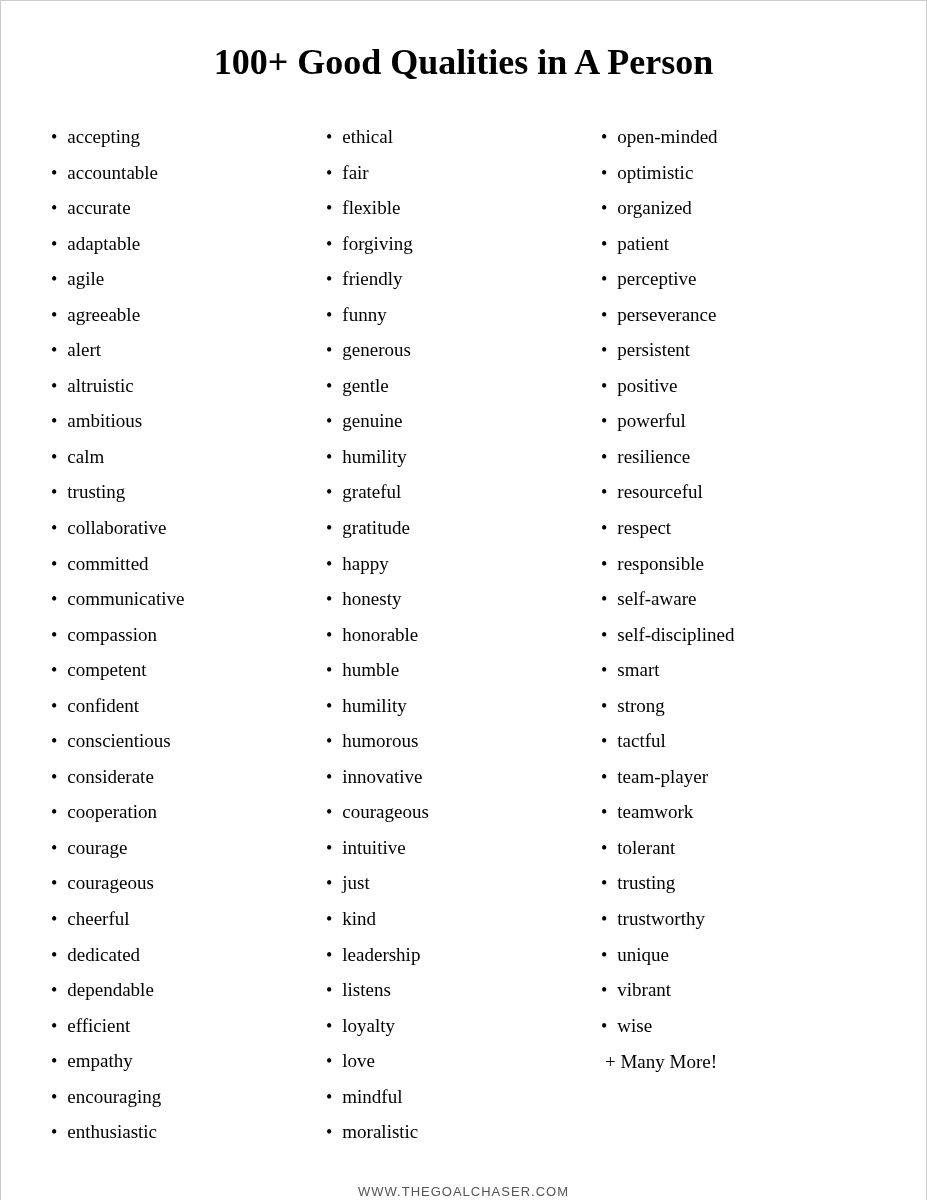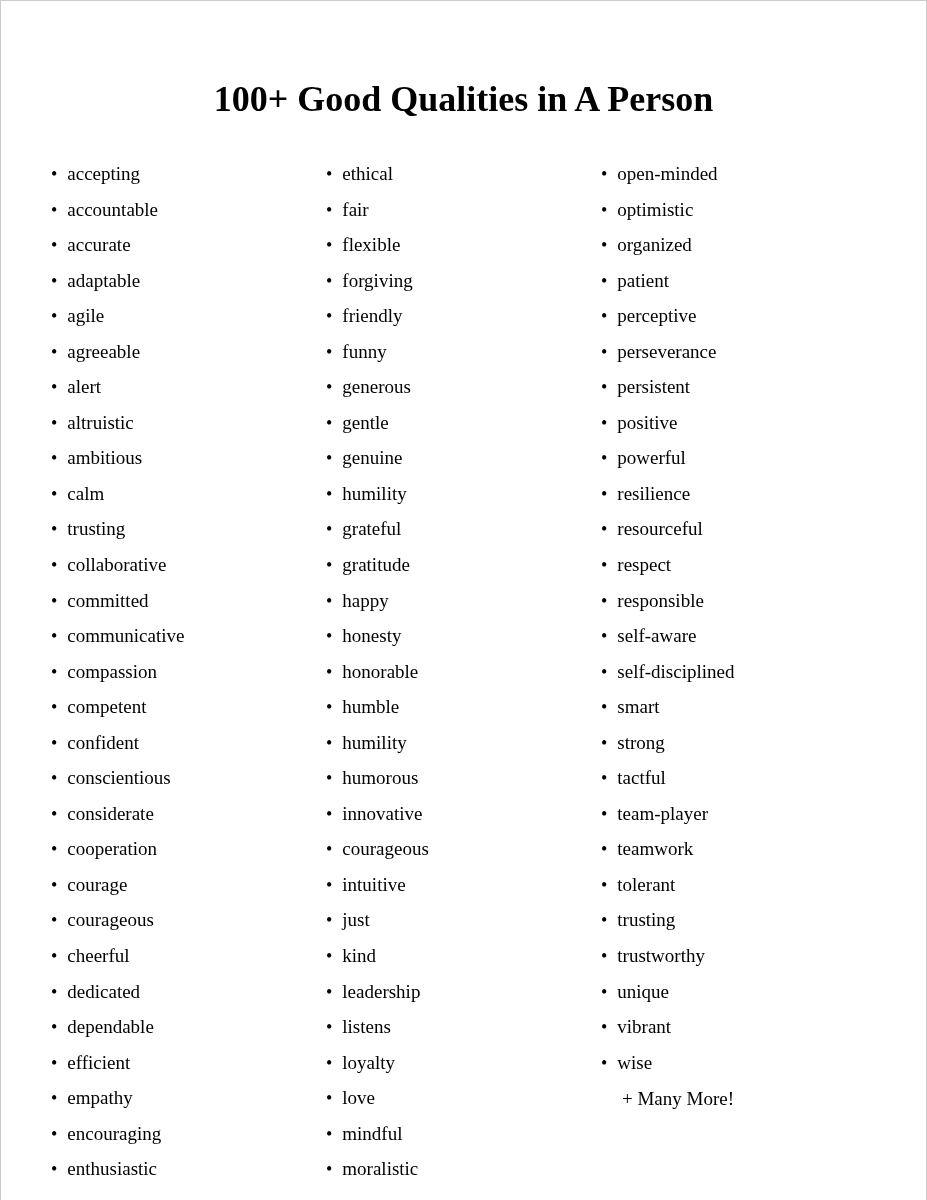--- a/index.html
+++ b/index.html
@@ -29,21 +29,20 @@
       padding: 40px 50px 30px 50px;
     }
 
     .title {
       font-size: 36px;
       font-weight: 900;
       text-align: right;
       color: #000000;
       margin-bottom: 40px;
       font-family: Georgia, 'Times New Roman', serif;
-      margin-top: 37px;
     }
 
     .columns-container {
       display: flex;
       flex-direction: row;
       justify-content: flex-start;
       align-items: flex-start;
       width: 100%;
       gap: 0px;
       flex: 1;
@@ -74,21 +73,20 @@
     .item-text {
       font-size: 19px;
       color: #000000;
     }
 
     .many-more {
       margin-top: 4px;
       font-size: 19px;
       color: #000000;
       padding-left: 4px;
-      margin-left: 17px;
     }
 
     .footer {
       margin-top: auto;
       padding-top: 30px;
       text-align: center;
       font-size: 13px;
       color: #555555;
       letter-spacing: 1px;
       font-family: Liberation Sans, sans-serif;

